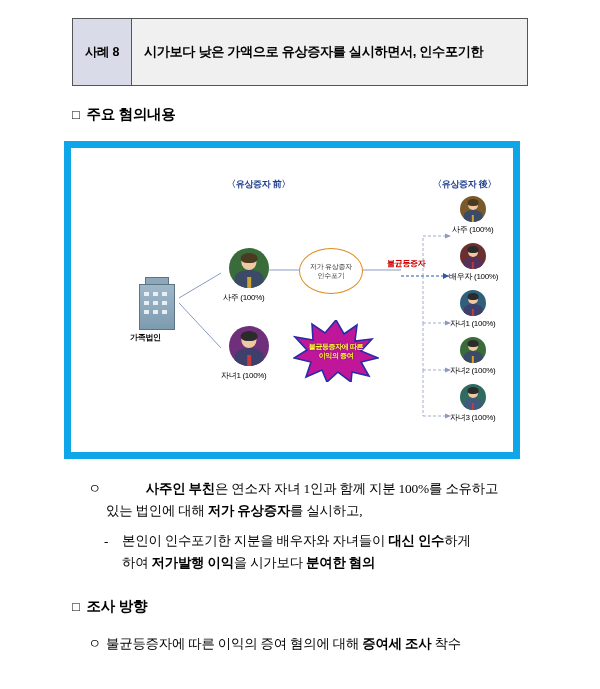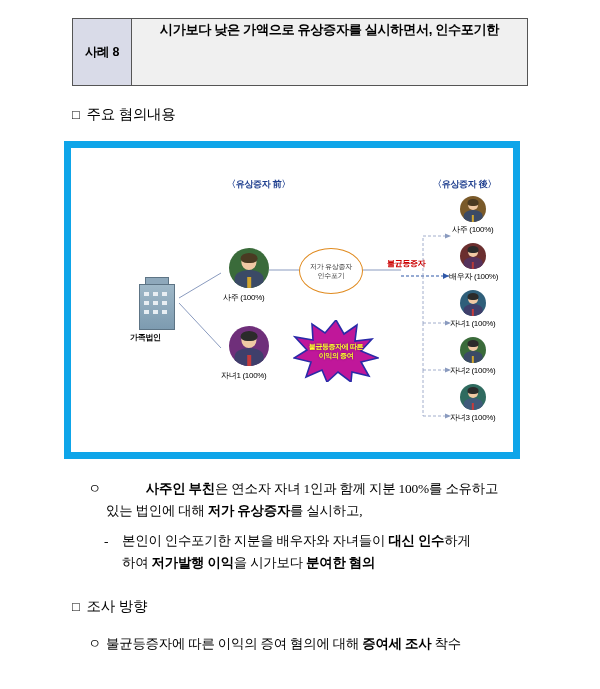--- a/index.html
+++ b/index.html
@@ -37,35 +37,35 @@
     justify-content: center;
     font-weight: bold;
     font-size: 12.5px;
     letter-spacing: -0.3px;
     font-family: "Liberation Sans", sans-serif;
   }
   .case-text {
     flex: 1;
     background: #f0f0f0;
     display: flex;
-    flex-direction: row;
+    flex-direction: column;
     justify-content: center;
     padding: 0 12px;
     font-weight: bold;
     font-size: 13.2px;
     line-height: 1.72;
     letter-spacing: -0.4px;
     font-family: "Liberation Sans", sans-serif;
   }
   .case-text span { display: block; white-space: nowrap; }
 
   
   .sec-heading {
     position: absolute;
-    font-weight: normal;
+    font-weight: bold;
     font-size: 14.5px;
     letter-spacing: -0.3px;
     font-family: "Liberation Sans", sans-serif;
   }
   .sec-heading .box-mark { margin-right: 7px; font-size: 13px; }
 
   
   .diagram {
     position: absolute;
     left: 64px;

